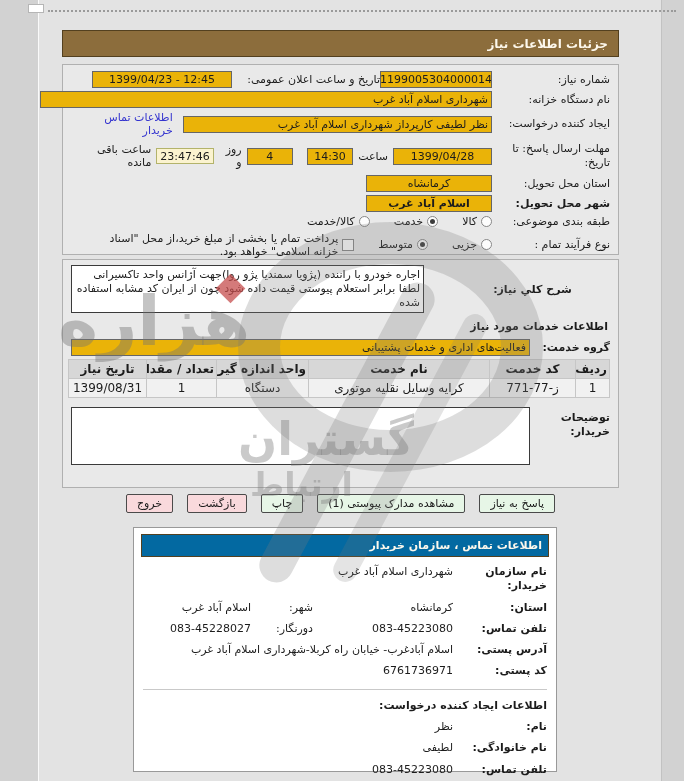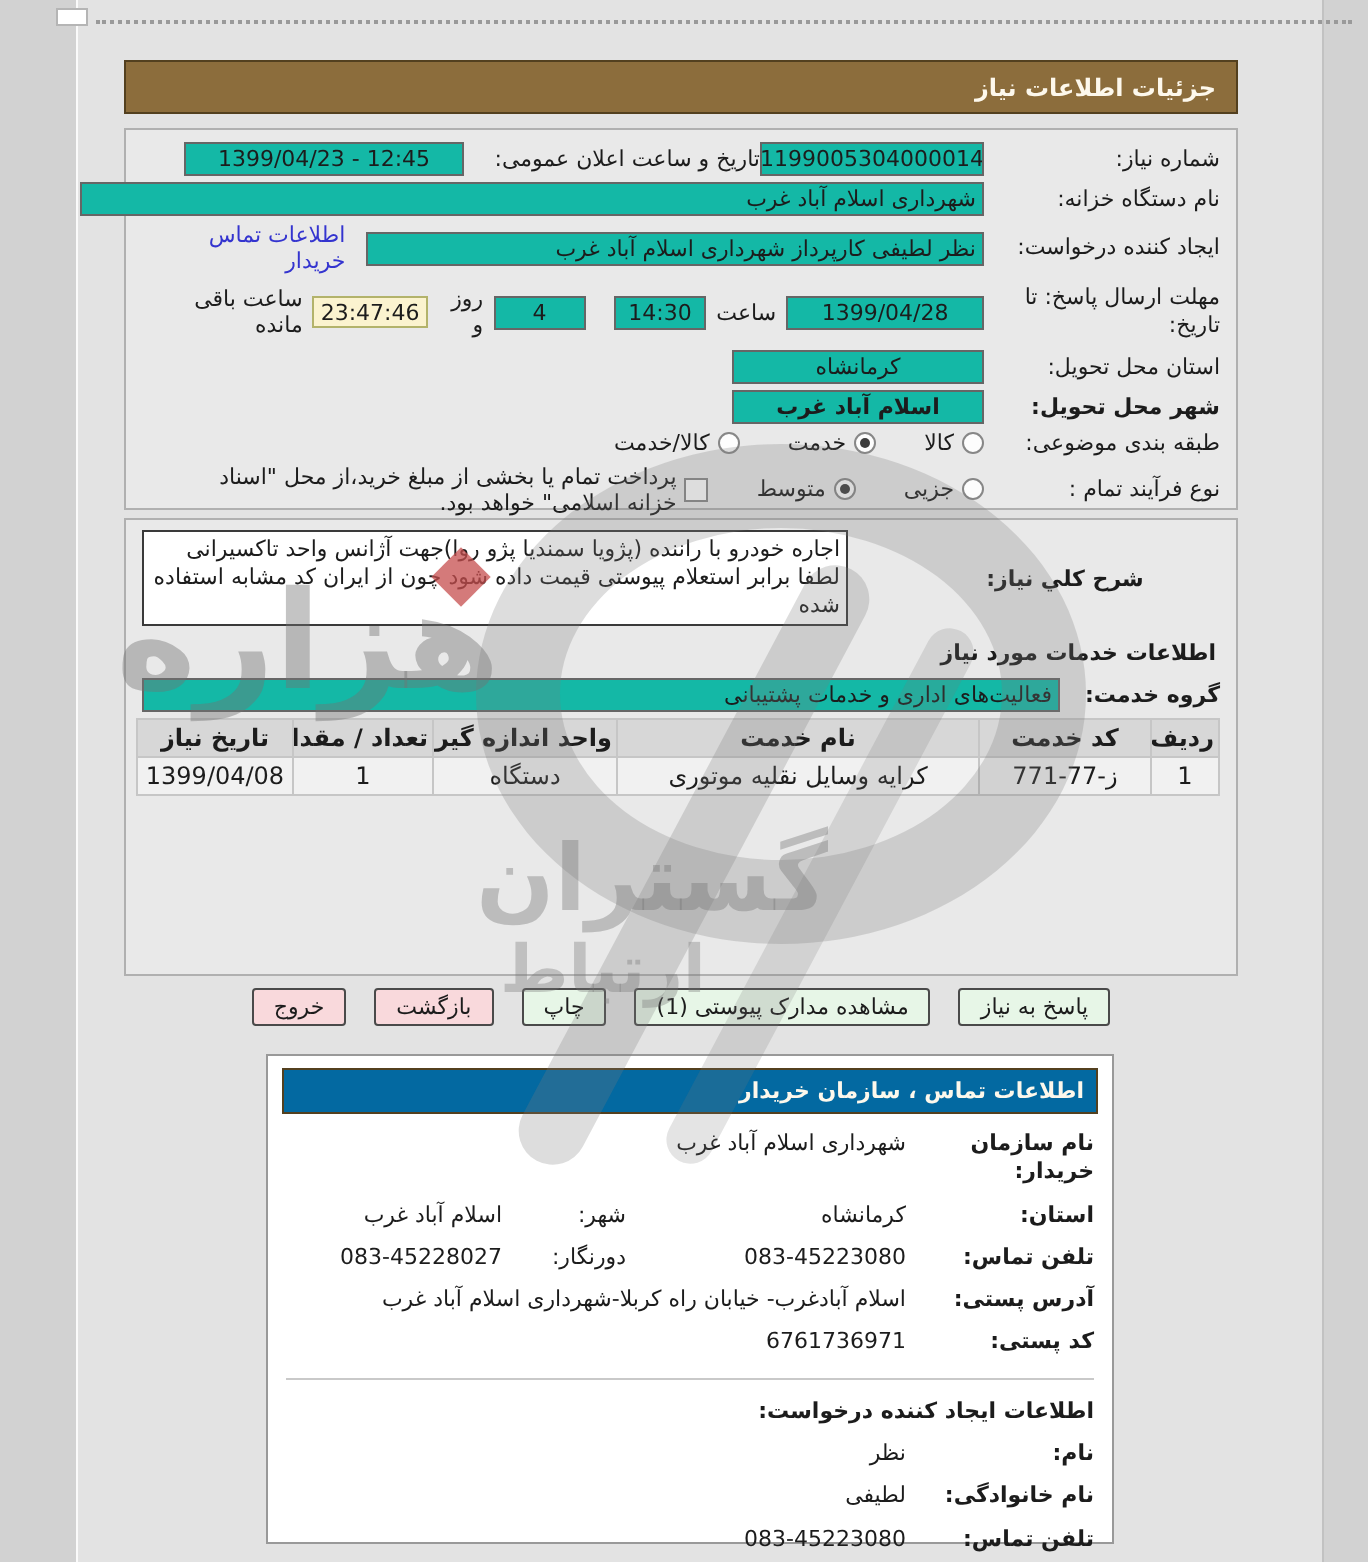--- a/index.html
+++ b/index.html
@@ -18,21 +18,21 @@
     background:#8c6d3c; border:1px solid #53401f; color:#fdf8ec;
     font-size:12px; font-weight:bold; display:flex; align-items:center; padding:0 10px; }
   .panel { position:absolute; background:#e9e9e9; border:1px solid #b0b0b0; }
   #panel1 { left:62px; top:64px; width:557px; height:191px; padding:6px 8px; }
   #panel2 { left:62px; top:259px; width:557px; height:229px; padding:5px 8px; }
 
   .frow { display:flex; align-items:center; margin-bottom:3px; }
   .flabel { width:118px; flex:none; padding-left:6px; line-height:1.25; }
   .flabel2 { width:148px; flex:none; padding-left:6px; }
   .b { font-weight:bold; }
-  .box { background:#14b8a6; border:1px solid #666; height:17px;
+  .box { background:#eab308; border:1px solid #666; height:17px;
          display:flex; align-items:center; justify-content:center; overflow:hidden; white-space:nowrap; }
   .box.right { justify-content:flex-start; padding:0 3px; }
   .ltr { direction:ltr; unicode-bidi:isolate; }
   .w112{width:112px} .w140{width:140px} .w452{width:452px; flex:none} .w310{width:310px}
   .w107{width:107px} .w50{width:50px} .w126{width:126px}
   .sep { margin:0 5px; }
   .link { color:#3434cf; margin-right:10px; cursor:pointer; }
   .cdown { background:#fbf3cf; border:1px solid #b3b36b; height:16px; width:62px;
            display:flex; align-items:center; justify-content:center; }
   .radio { width:11px; height:11px; flex:none; border:1px solid #878787; border-radius:50%;
@@ -218,24 +218,28 @@
         <th>تاریخ نیاز</th>
       </tr>
     </thead>
     <tbody>
       <tr>
         <td>1</td>
         <td class="ltr">771-77-ز</td>
         <td>کرایه وسایل نقلیه موتوری</td>
         <td>دستگاه</td>
         <td>1</td>
-        <td class="ltr">1399/04/08</td>
+        <td class="ltr">1399/08/31</td>
       </tr>
     </tbody>
   </table>
+  <div class="frow" id="notes-row">
+    <div class="nlabel">توضیحات خریدار:</div>
+    <div class="ta" id="notes-ta"></div>
+  </div>
 </div>
 
 <div class="btnrow">
   <div class="btn green">پاسخ به نیاز</div>
   <div class="btn green">مشاهده مدارک پیوستی (1)</div>
   <div class="btn green">چاپ</div>
   <div class="btn pink">بازگشت</div>
   <div class="btn pink">خروج</div>
 </div>
 

